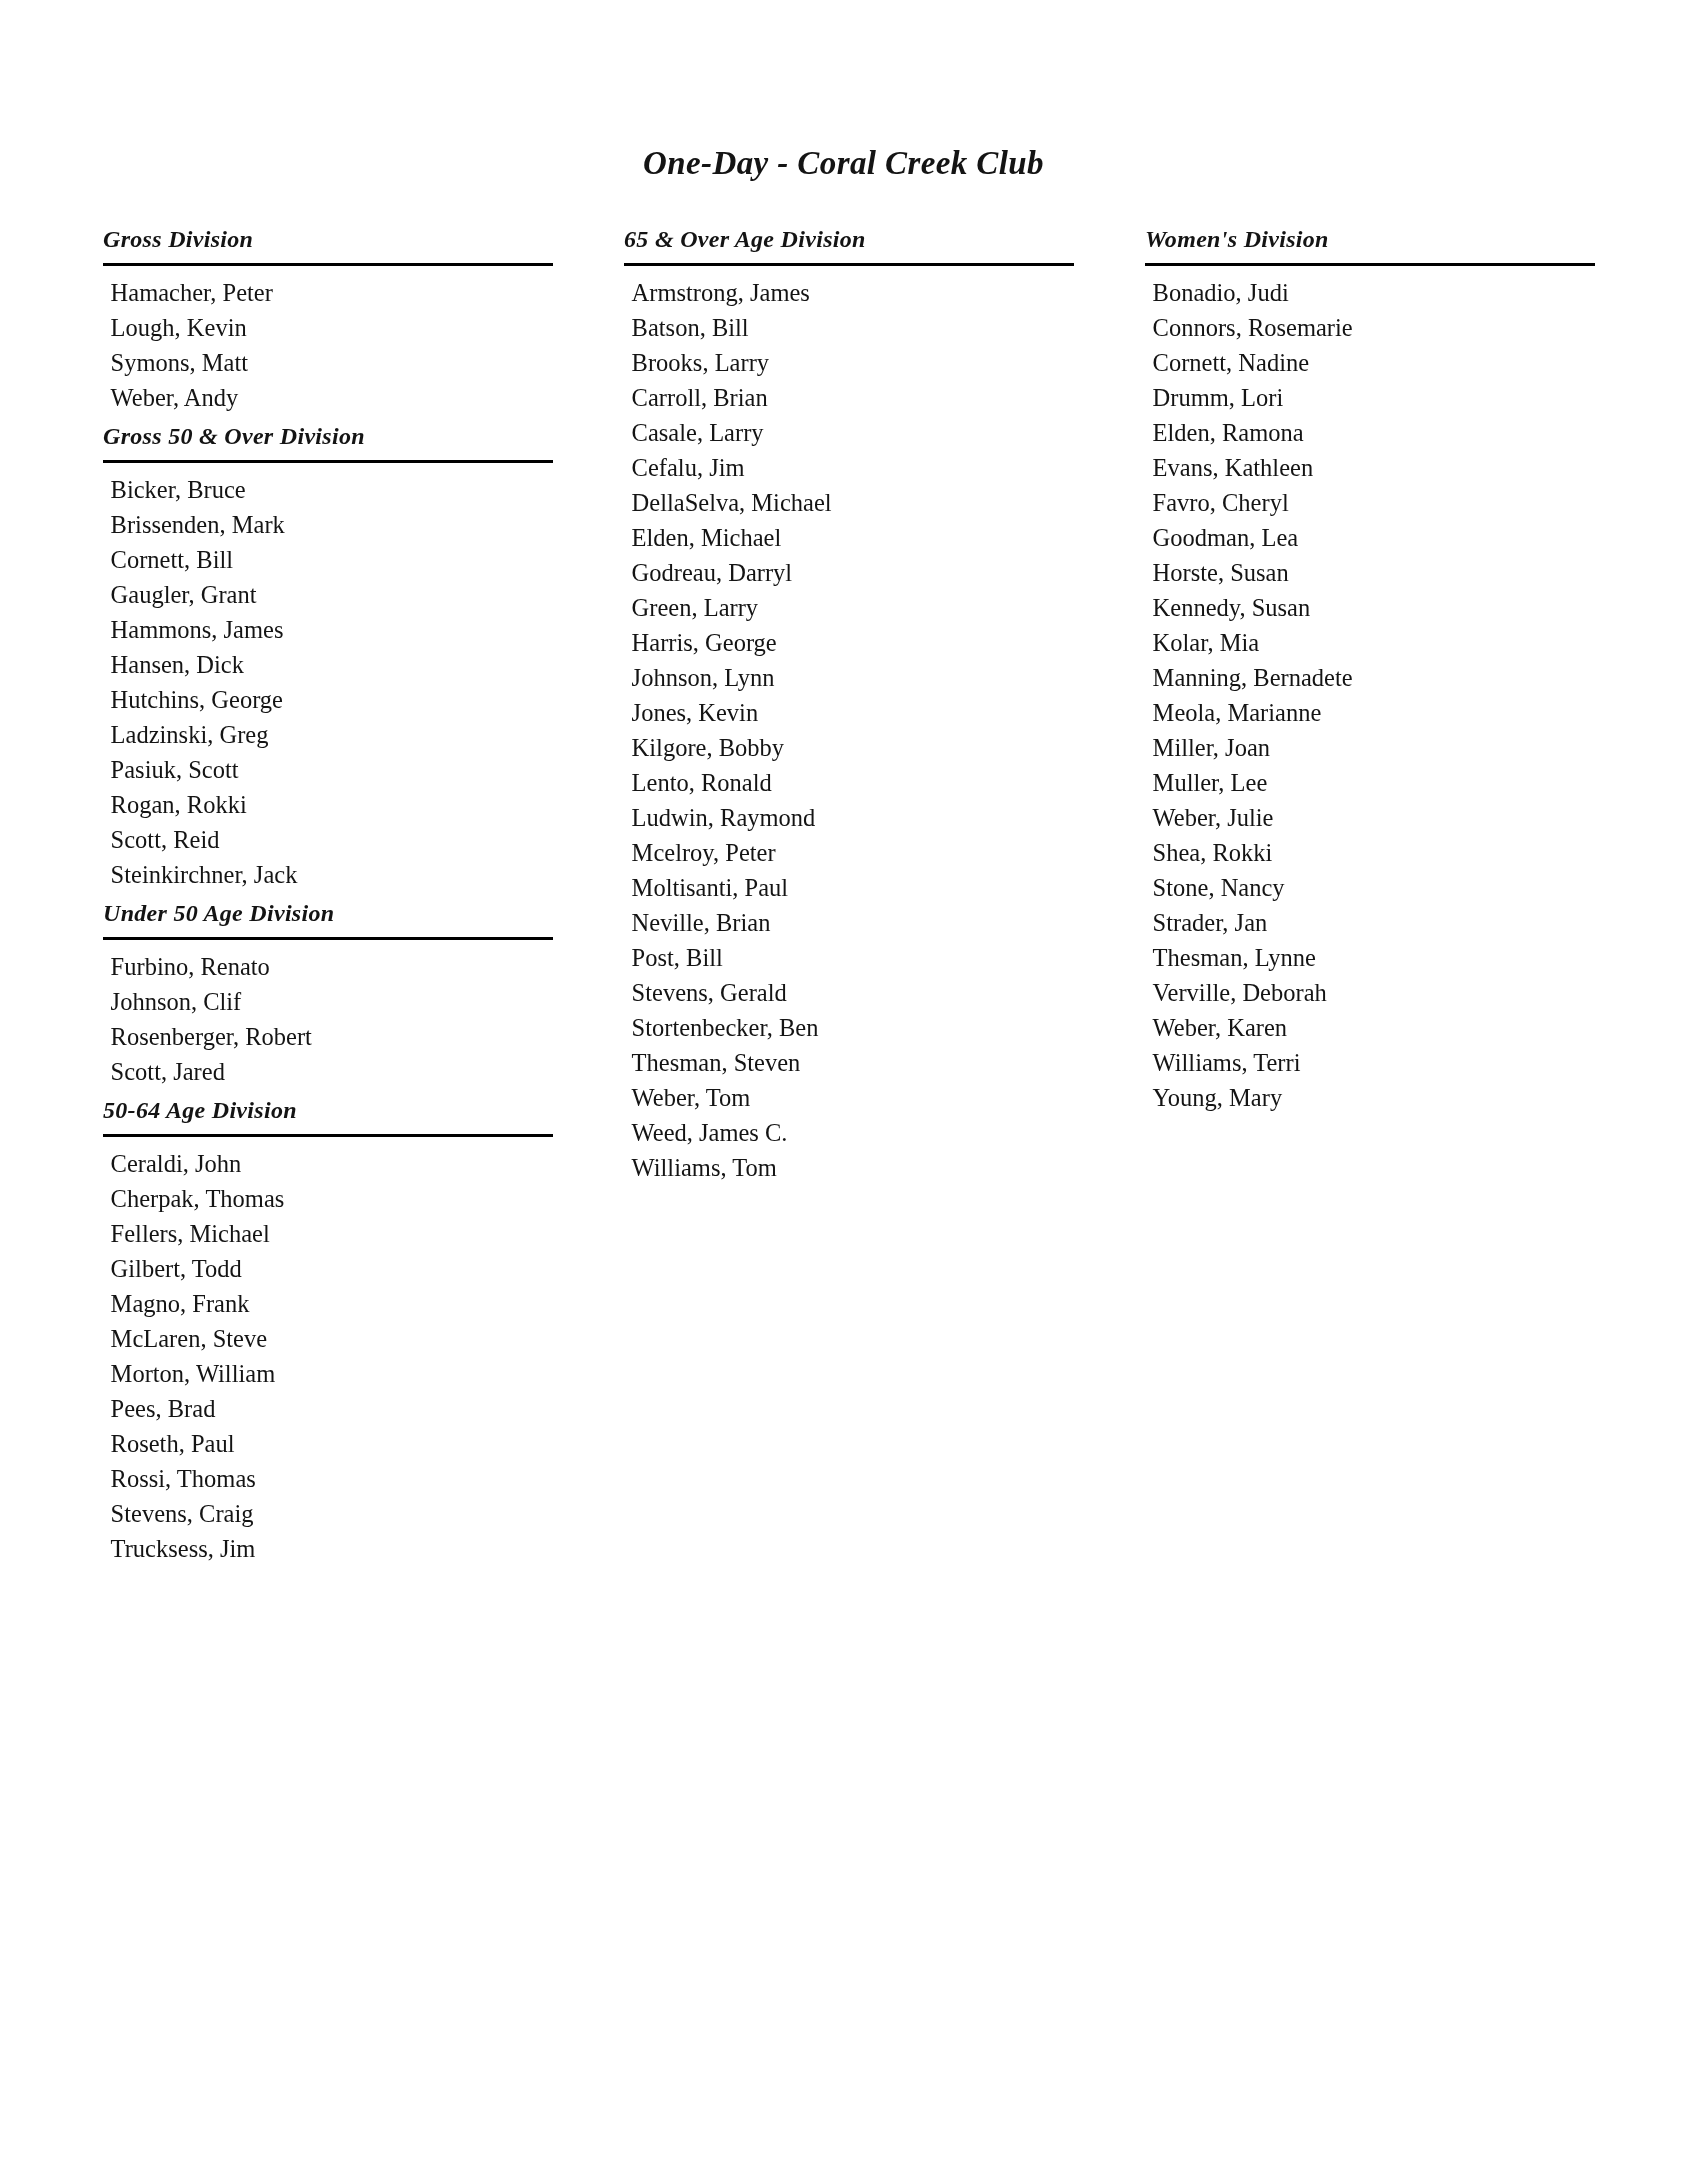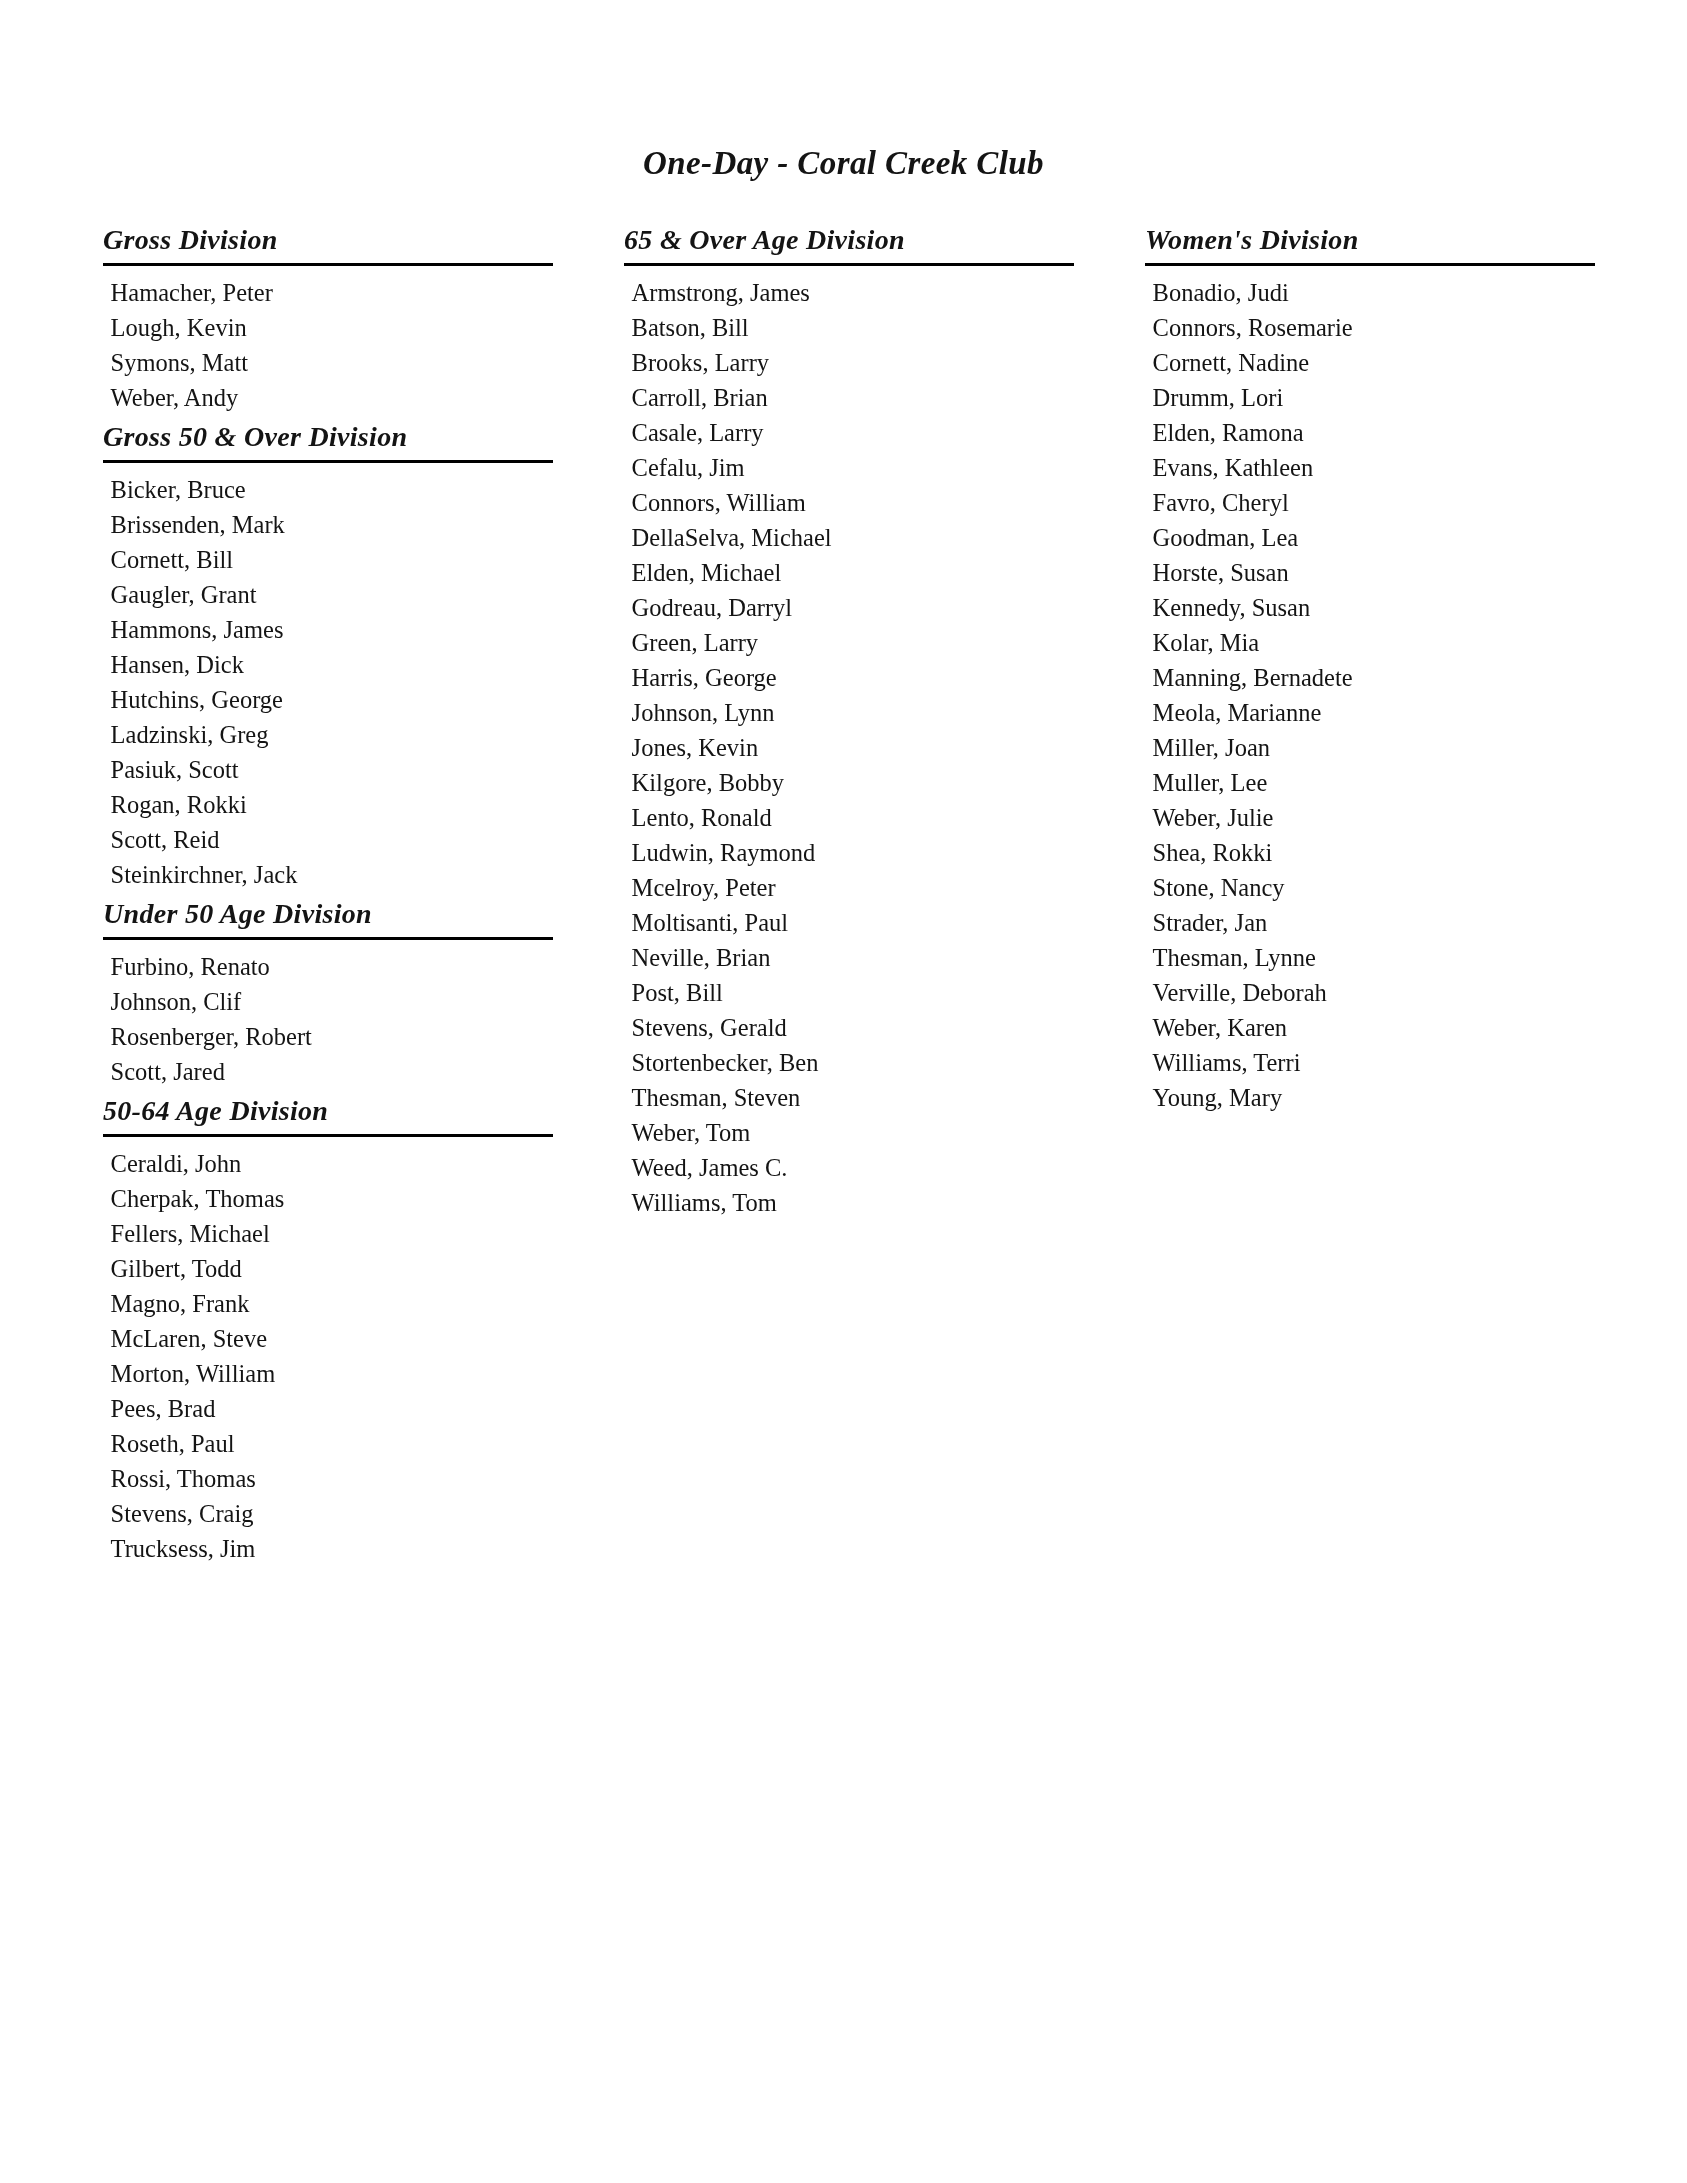--- a/index.html
+++ b/index.html
@@ -30,21 +30,21 @@
     display: flex;
     align-items: flex-start;
     margin: 39px 0 0 103px;
     gap: 71px;
   }
   .col {
     width: 450px;
     flex: 0 0 auto;
   }
   .section-header {
-    font-size: 28px;
+    font-size: 24px;
     line-height: 35px;
     font-weight: bold;
     font-style: italic;
     padding-bottom: 5.9px;
     margin-top: 4.2px;
     border-bottom: 3.4px solid #000000;
     letter-spacing: 0.3px;
     font-family: Liberation Serif, serif;
   }
   .col > .section-header:first-child {
@@ -114,21 +114,20 @@
       </div>
       <div class="col">
         <div class="section-header">65 &amp; Over Age Division</div>
         <div class="name-list">
           <div class="name">Armstrong, James</div>
           <div class="name">Batson, Bill</div>
           <div class="name">Brooks, Larry</div>
           <div class="name">Carroll, Brian</div>
           <div class="name">Casale, Larry</div>
           <div class="name">Cefalu, Jim</div>
-          <div class="name">Connors, William</div>
           <div class="name">DellaSelva, Michael</div>
           <div class="name">Elden, Michael</div>
           <div class="name">Godreau, Darryl</div>
           <div class="name">Green, Larry</div>
           <div class="name">Harris, George</div>
           <div class="name">Johnson, Lynn</div>
           <div class="name">Jones, Kevin</div>
           <div class="name">Kilgore, Bobby</div>
           <div class="name">Lento, Ronald</div>
           <div class="name">Ludwin, Raymond</div>

